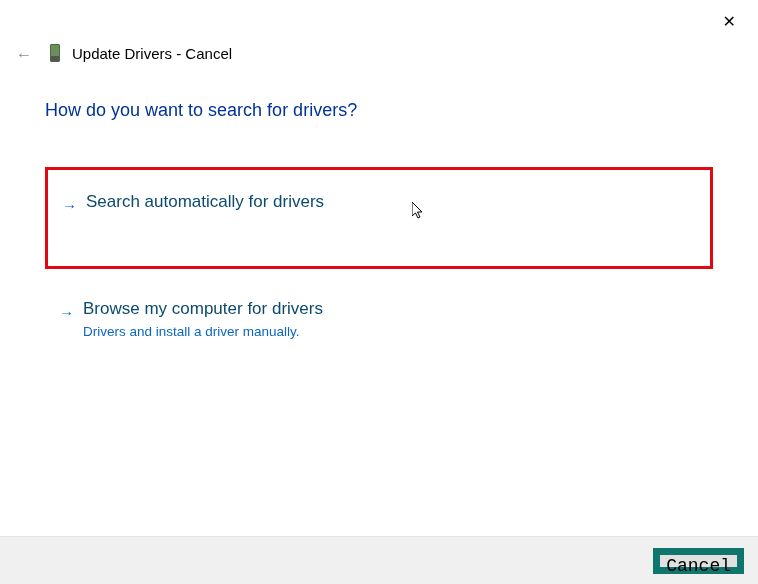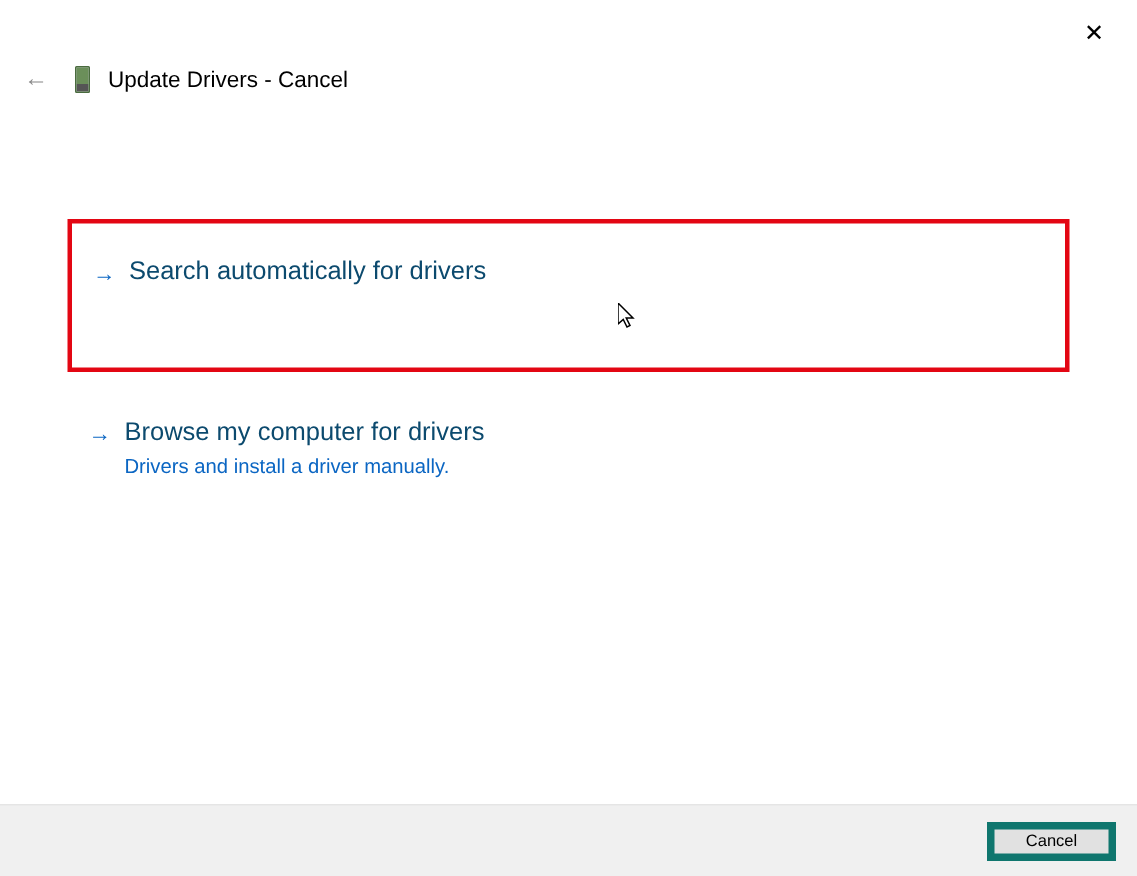--- a/index.html
+++ b/index.html
@@ -99,26 +99,26 @@
     background: #f0f0f0;
     border-top: 1px solid #e5e5e5;
     display: flex;
     align-items: center;
     justify-content: flex-end;
     padding-right: 14px;
   }
   .btn {
     min-width: 86px;
     height: 26px;
-    border: 5px solid #0f766e;
+    border: 7px solid #0f766e;
     background: #e1e1e1;
-    font-size: 11px;
+    font-size: 18px;
     color: #000;
     cursor: pointer;
-    font-family: Liberation Sans, sans-serif;
+    font-family: Liberation Mono, monospace;
   }
   .cursor {
     position: absolute;
     left: 412px;
     top: 202px;
     pointer-events: none;
   }
 </style>
 </head>
 <body>
@@ -127,20 +127,21 @@
 
   <div class="close-x">✕</div>
 
   <div class="header-row">
     <span class="back-arrow">←</span>
     <span class="device-icon"></span>
     <span class="dialog-title">Update Drivers - Cancel</span>
   </div>
 
   <div class="content">
+    <div class="heading">How do you want to search for drivers?</div>
 
     <div class="options">
 
       <div class="option highlighted">
         <span class="opt-arrow">→</span>
         <div class="opt-title">Search automatically for drivers</div>
       </div>
 
       <div class="option plain">
         <span class="opt-arrow">→</span>

